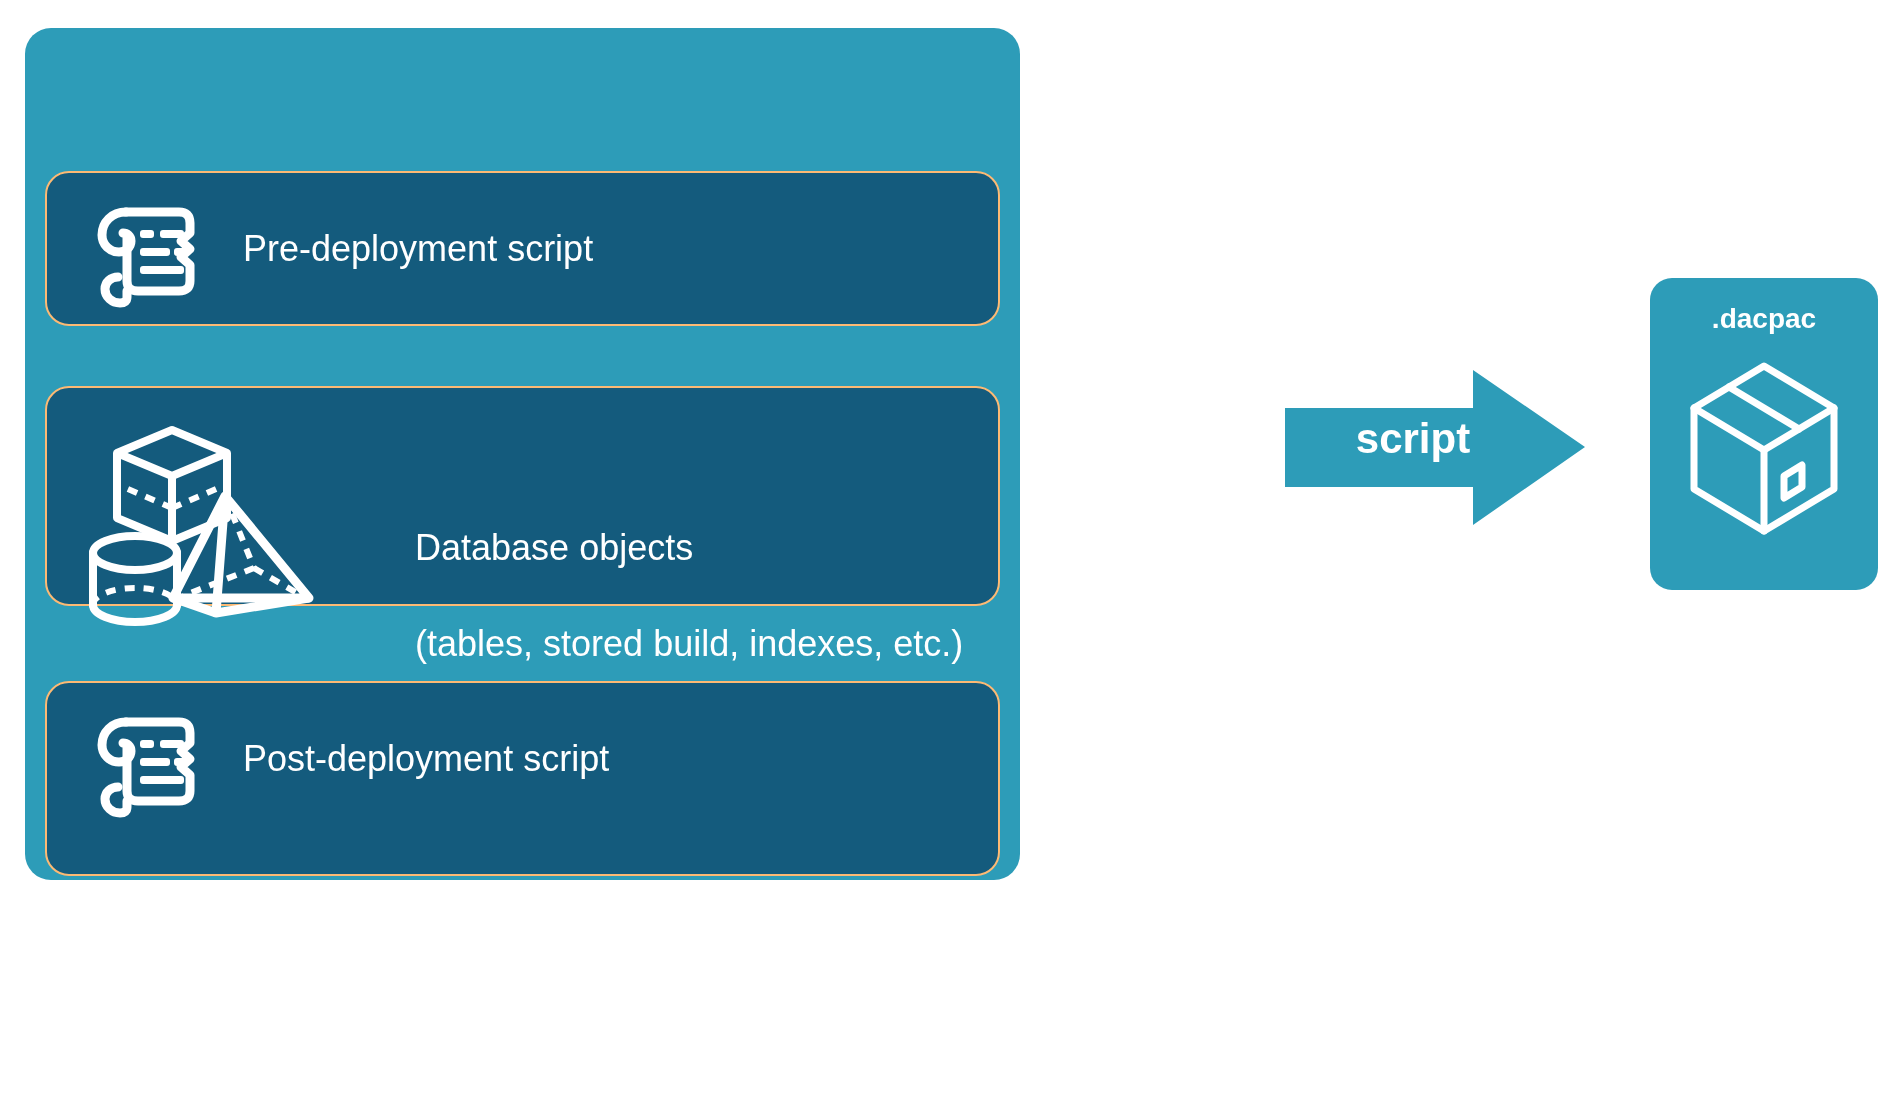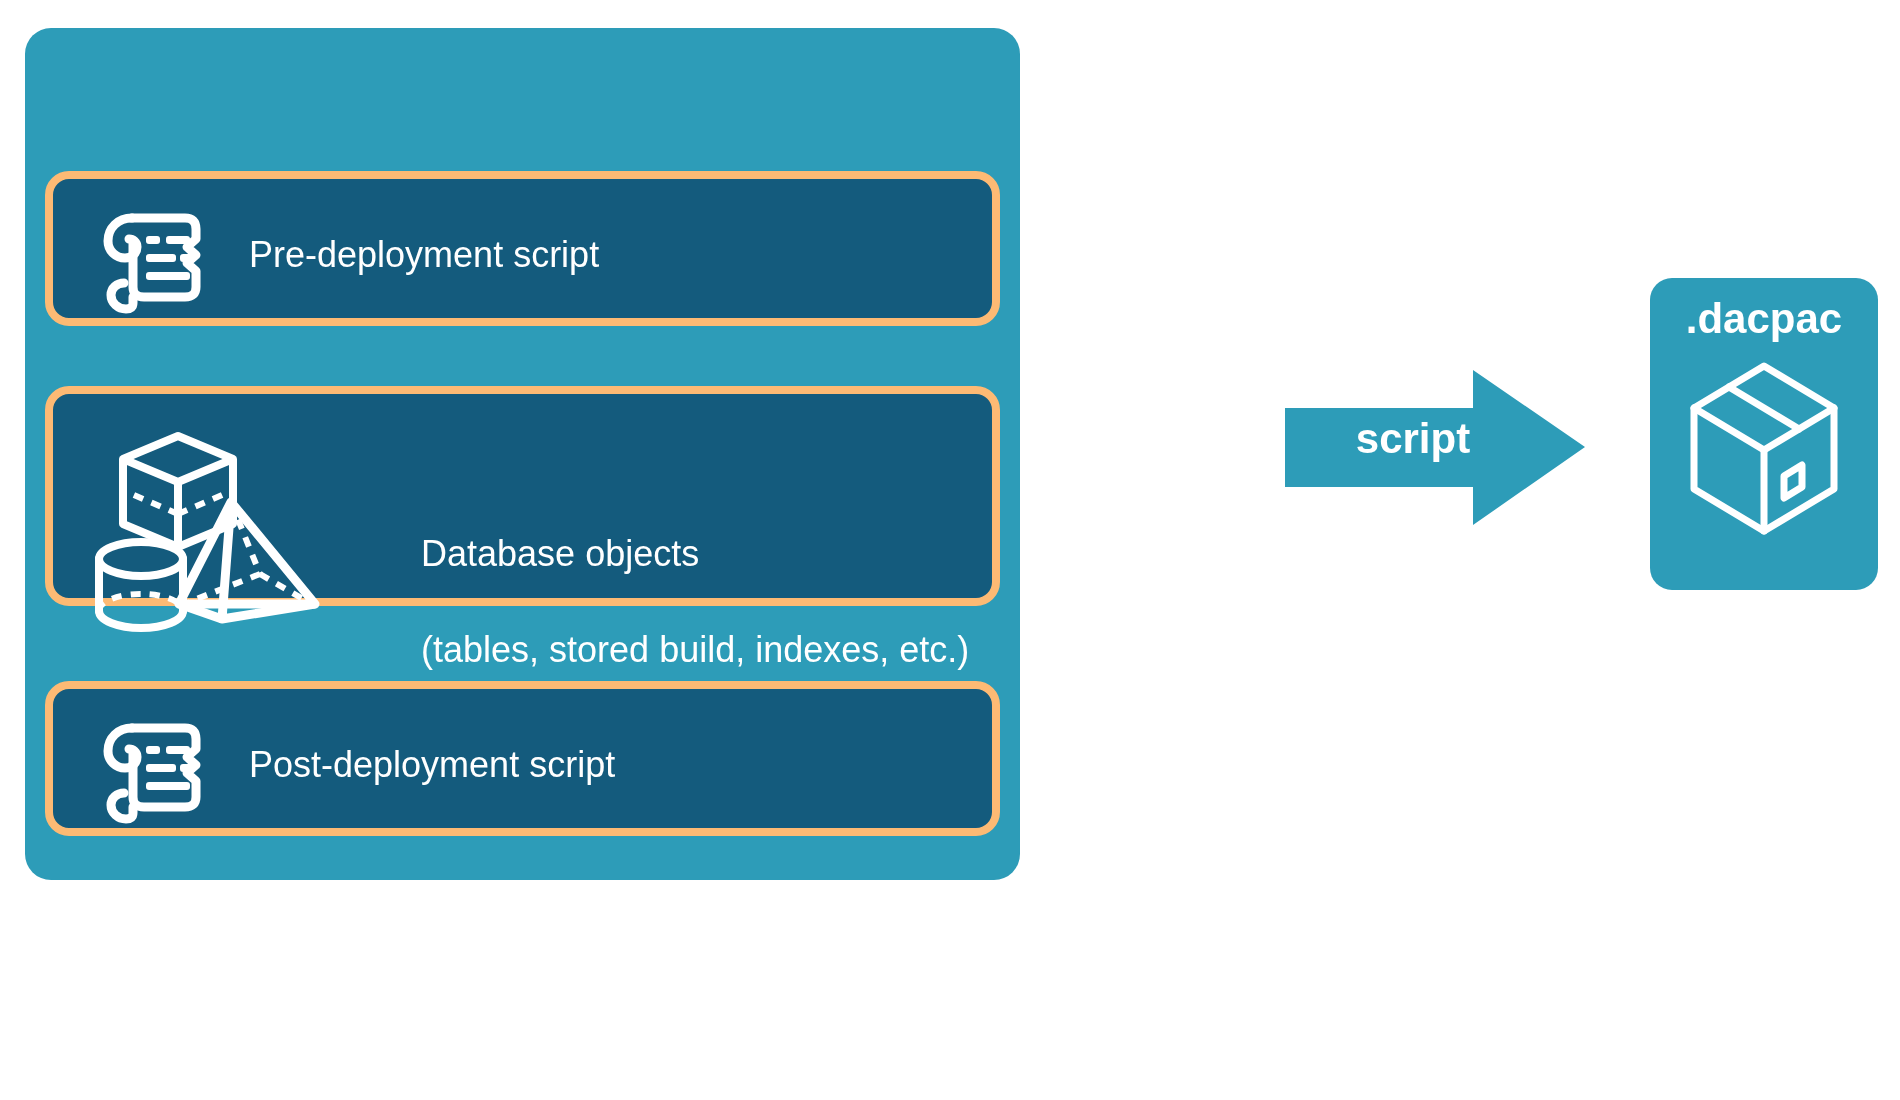--- a/index.html
+++ b/index.html
@@ -44,29 +44,29 @@
     line-height: 56px;
     white-space: nowrap;
   }
 
   
   .panel {
     position: absolute;
     left: 20px;
     width: 955px;
     background: #145B7D;
-    border: 8px solid #fdba74;
+    border: 2px solid #fdba74;
     border-radius: 24px;
     box-sizing: border-box;
     display: flex;
     align-items: center;
   }
   .panel-pre  { top: 143px; height: 155px; }
   .panel-obj  { top: 358px; height: 220px; }
-  .panel-post { top: 653px; height: 155px; text-align: right; }
+  .panel-post { top: 653px; height: 195px; text-align: right; }
 
   .panel-icon {
     position: absolute;
     display: block;
   }
   .icon-scroll-pre  { left: 35px;  top: 20px; }
   .icon-scroll-post { left: 35px;  top: 20px; }
   .icon-shapes      { left: 30px;  top: 20px; }
 
   .panel-label {
@@ -113,21 +113,21 @@
     border-radius: 22px;
     box-sizing: border-box;
   }
   .dacpac-title {
     position: absolute;
     left: 0;
     top: 18px;
     width: 228px;
     text-align: center;
     color: #ffffff;
-    font-size: 42px;
+    font-size: 28px;
     font-weight: bold;
     line-height: 46px;
     white-space: nowrap;
   }
   .dacpac-icon {
     position: absolute;
     left: 34px;
     top: 78px;
   }
 </style>

